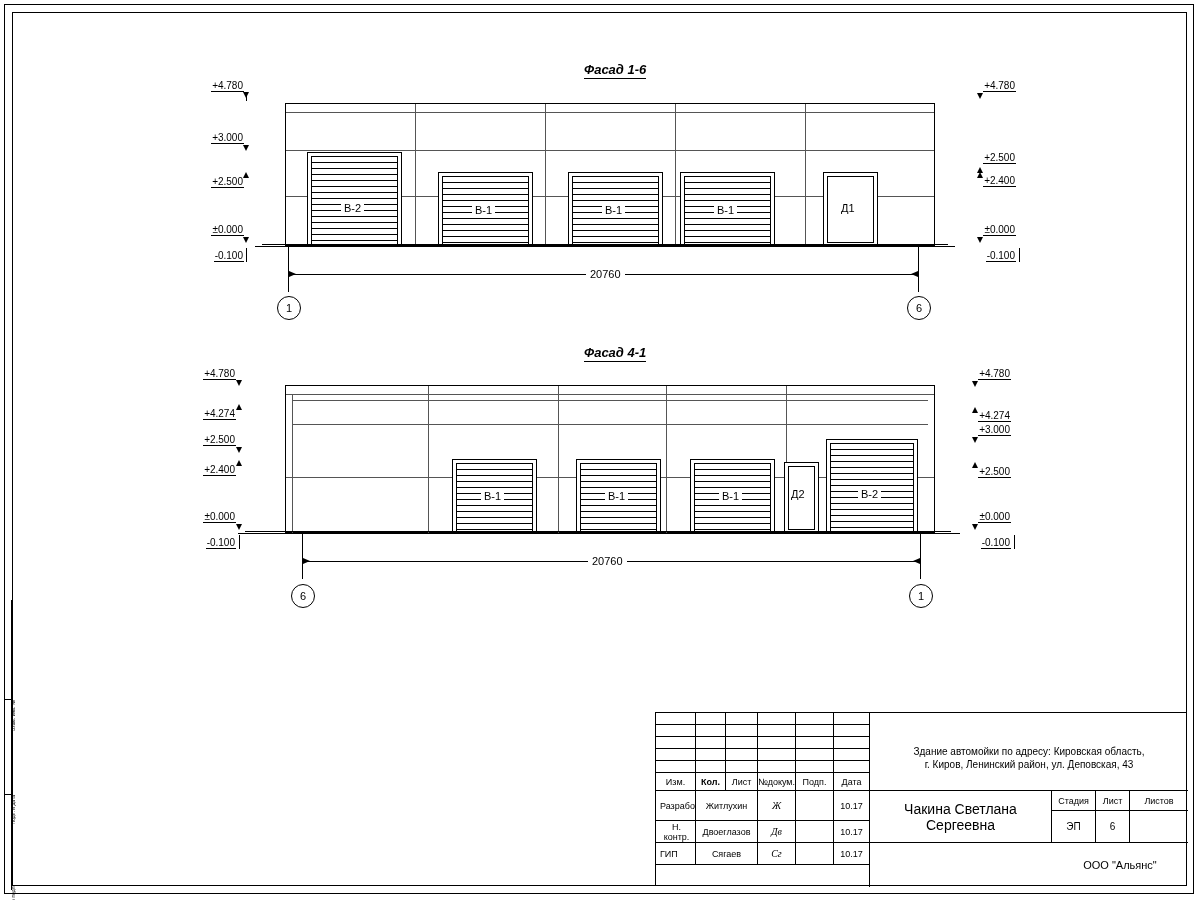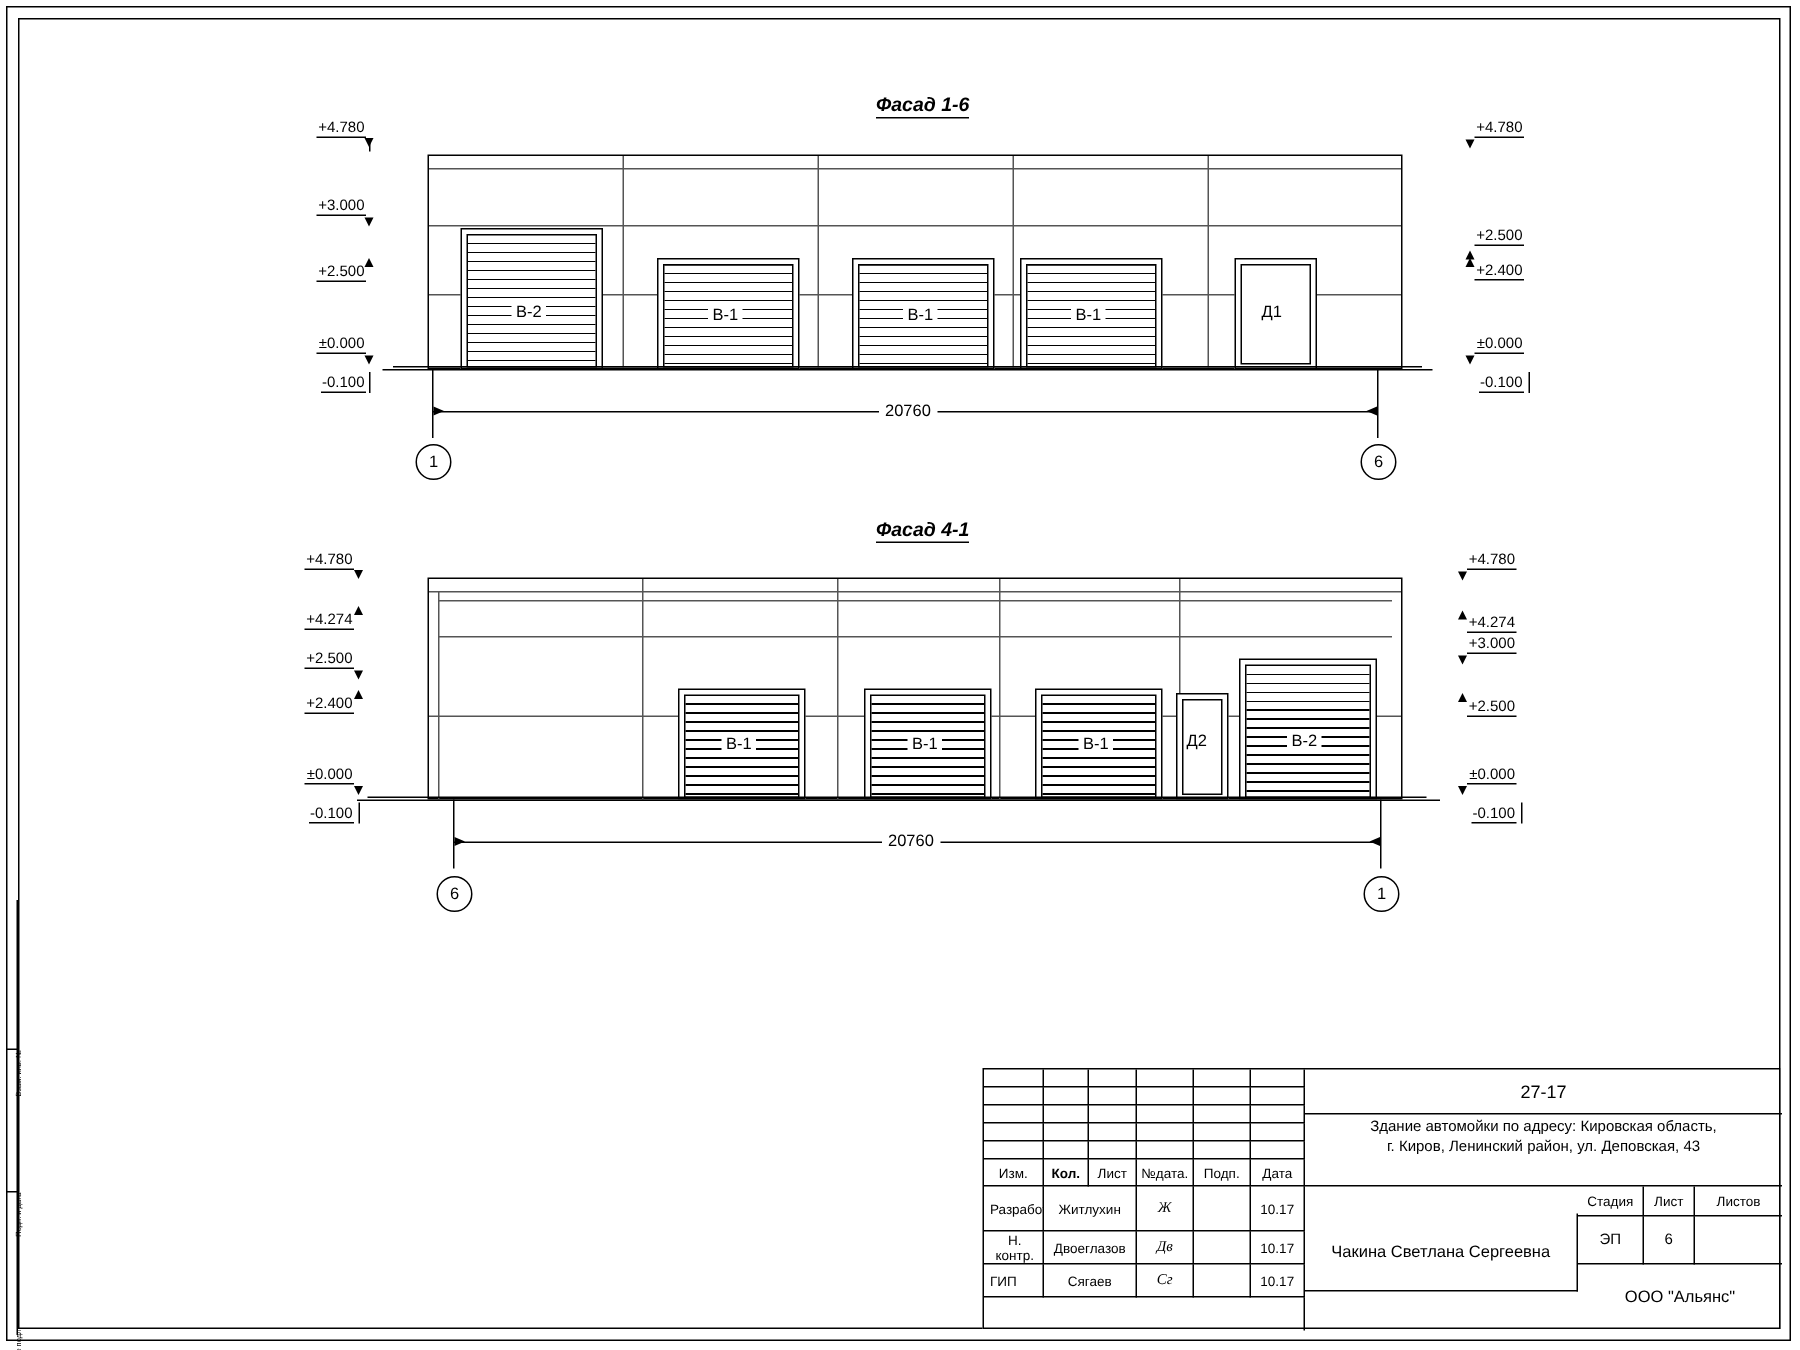--- a/index.html
+++ b/index.html
@@ -433,21 +433,21 @@
     <div class="cell" style="left:0; top:48px; width:40px; height:12px;"></div>
     <div class="cell" style="left:40px; top:48px; width:30px; height:12px;"></div>
     <div class="cell" style="left:70px; top:48px; width:32px; height:12px;"></div>
     <div class="cell" style="left:102px; top:48px; width:38px; height:12px;"></div>
     <div class="cell" style="left:140px; top:48px; width:38px; height:12px;"></div>
     <div class="cell" style="left:178px; top:48px; width:36px; height:12px;"></div>
 
     <div class="cell small" style="left:0; top:60px; width:40px; height:18px;">Изм.</div>
     <div class="cell small" style="left:40px; top:60px; width:30px; height:18px;font-weight:bold;">Кол.</div>
     <div class="cell small" style="left:70px; top:60px; width:32px; height:18px;">Лист</div>
-    <div class="cell small" style="left:102px; top:60px; width:38px; height:18px;">№дата.</div>
+    <div class="cell small" style="left:102px; top:60px; width:38px; height:18px;">№докум.</div>
     <div class="cell small" style="left:140px; top:60px; width:38px; height:18px;">Подп.</div>
     <div class="cell small" style="left:178px; top:60px; width:36px; height:18px;">Дата</div>
 
     <div class="cell small left" style="left:0; top:78px; width:40px; height:30px;">Разработал</div>
     <div class="cell small" style="left:40px; top:78px; width:62px; height:30px;">Житлухин</div>
     <div class="cell sig" style="left:102px; top:78px; width:38px; height:30px;">Ж</div>
     <div class="cell" style="left:140px; top:78px; width:38px; height:30px;"></div>
     <div class="cell small" style="left:178px; top:78px; width:36px; height:30px;">10.17</div>
 
     <div class="cell small left" style="left:0; top:108px; width:40px; height:22px;">Н. контр.</div>
@@ -457,28 +457,27 @@
     <div class="cell small" style="left:178px; top:108px; width:36px; height:22px;">10.17</div>
 
     <div class="cell small left" style="left:0; top:130px; width:40px; height:22px;">ГИП</div>
     <div class="cell small" style="left:40px; top:130px; width:62px; height:22px;">Сягаев</div>
     <div class="cell sig" style="left:102px; top:130px; width:38px; height:22px;">Сг</div>
     <div class="cell" style="left:140px; top:130px; width:38px; height:22px;"></div>
     <div class="cell small" style="left:178px; top:130px; width:36px; height:22px;">10.17</div>
 
     <div class="cell nb" style="left:0; top:152px; width:214px; height:22px; border-bottom:none;"></div>
 
-    <div class="cell" style="left:214px; top:0; width:318px; height:30px; border-right:none; font-size:12px;">27-17</div>
 
     <div class="cell multi nr" style="left:214px; top:30px; width:318px; height:48px; font-size:10px; text-align:center;">
       <div>Здание автомойки по адресу: Кировская область,</div>
       <div>г. Киров, Ленинский район, ул. Деповская, 43</div>
     </div>
 
-    <div class="cell" style="left:214px; top:96px; width:182px; height:52px; font-size:11px;">Чакина Светлана Сергеевна</div>
+    <div class="cell" style="left:214px; top:78px; width:182px; height:52px; font-size:14px;">Чакина Светлана Сергеевна</div>
 
     <div class="cell small" style="left:396px; top:78px; width:44px; height:20px;">Стадия</div>
     <div class="cell small" style="left:440px; top:78px; width:34px; height:20px;">Лист</div>
     <div class="cell small nr" style="left:474px; top:78px; width:58px; height:20px;text-align:right;">Листов</div>
 
     <div class="cell" style="left:396px; top:98px; width:44px; height:32px;">ЭП</div>
     <div class="cell" style="left:440px; top:98px; width:34px; height:32px;">6</div>
     <div class="cell nr" style="left:474px; top:98px; width:58px; height:32px;"></div>
 
     <div class="cell nr" style="left:396px; top:130px; width:136px; height:44px; border-bottom:none; font-size:11px;">ООО "Альянс"</div>

